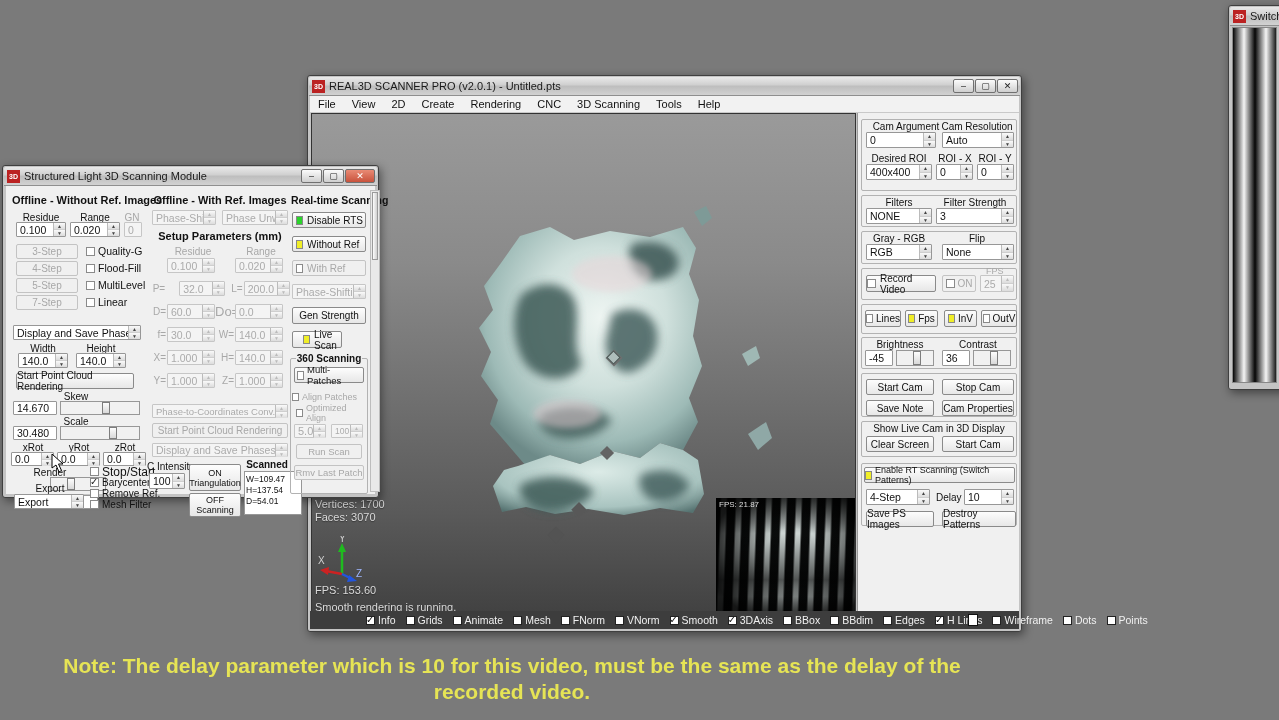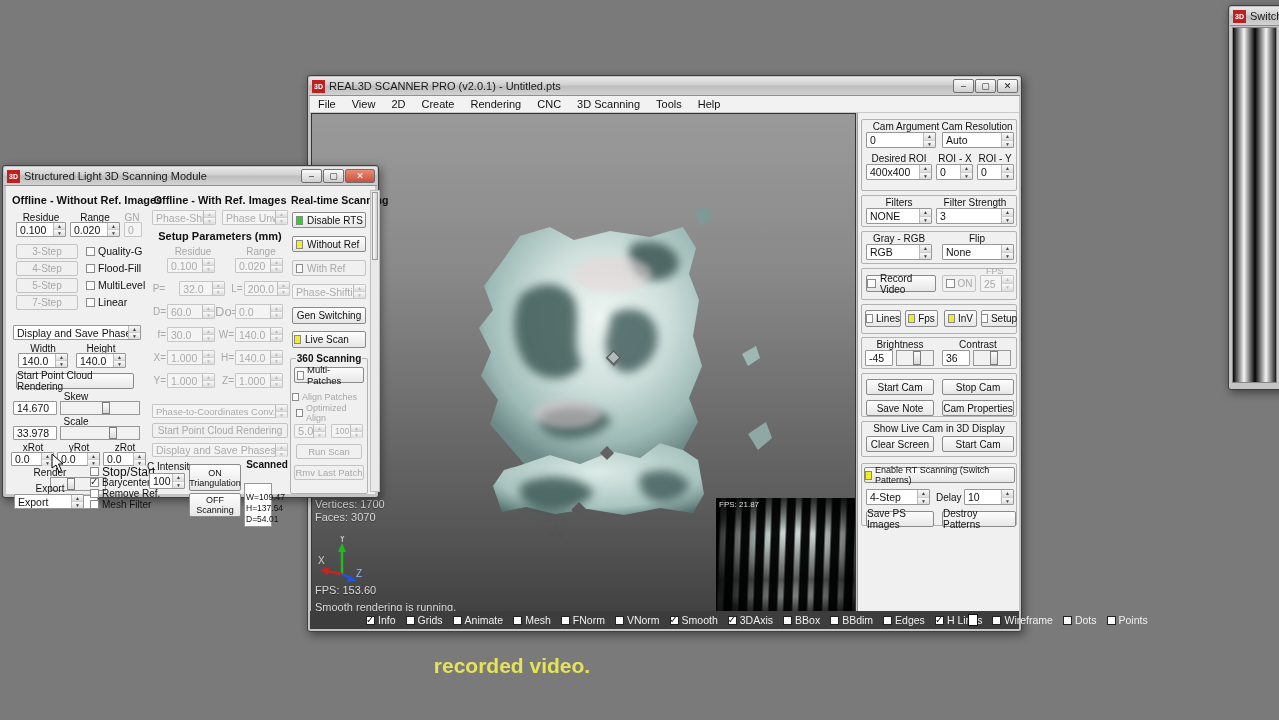--- a/index.html
+++ b/index.html
@@ -306,21 +306,21 @@
     <span class="btn" style="left:47px; top:197px; width:33px; height:17px; font-size:10px;">
         <span class="ind yellow" style="margin-right:3px;"></span>
         <span>Fps</span>
       </span>
     <span class="btn" style="left:86px; top:197px; width:33px; height:17px; font-size:10px;">
         <span class="ind yellow" style="margin-right:3px;"></span>
         <span>InV</span>
       </span>
     <span class="btn" style="left:123px; top:197px; width:36px; height:17px; font-size:10px;">
         <span class="chk" style="width:7px;height:9px;margin-right:3px;"></span>
-        <span>Setup</span>
+        <span>OutV</span>
       </span>
 
     <div class="grp" style="left:3px; top:224px; width:156px; height:32px;"></div>
     <span class="lab c" style="left:8px; top:226px; width:68px; font-size:10px;">Brightness</span>
     <span class="lab c" style="left:84px; top:226px; width:72px; font-size:10px;">Contrast</span>
     <span class="spin" style="left:7px; top:237px; width:28px; height:16px;">
         <span class="v">-45</span>
       </span>
     <span class="slider" style="left:38px; top:237px; width:38px; height:16px;">
         <span class="thumb" style="left:45%;"></span>
@@ -521,21 +521,21 @@
 
     <span class="lab c" style="left:40px; top:205px; width:60px; font-size:10px;">Skew</span>
     <span class="spin" style="left:7px; top:215px; width:44px; height:14px;">
         <span class="v">14.670</span>
       </span>
     <span class="slider" style="left:54px; top:215px; width:80px; height:14px;">
         <span class="thumb" style="left:52%;"></span>
       </span>
     <span class="lab c" style="left:40px; top:230px; width:60px; font-size:10px;">Scale</span>
     <span class="spin" style="left:7px; top:240px; width:44px; height:14px;">
-        <span class="v">33.978</span>
+        <span class="v">30.480</span>
       </span>
     <span class="slider" style="left:54px; top:240px; width:80px; height:14px;">
         <span class="thumb" style="left:62%;"></span>
       </span>
 
     <span class="lab c" style="left:6px; top:256px; width:42px; font-size:10px;">xRot</span>
     <span class="lab c" style="left:52px; top:256px; width:42px; font-size:10px;">yRot</span>
     <span class="lab c" style="left:98px; top:256px; width:42px; font-size:10px;">zRot</span>
     <span class="spin" style="left:5px; top:266px; width:43px; height:14px;">
         <span class="v">0.0</span>
@@ -757,21 +757,21 @@
       </span>
     <span class="btn" style="left:183px; top:278px; width:52px; height:27px; flex-direction:column; font-size:9px; line-height:10px;">
         <span>ON</span>
         <span>Triangulation</span>
       </span>
     <span class="btn" style="left:183px; top:307px; width:52px; height:24px; flex-direction:column; font-size:9px; line-height:10px;">
         <span>OFF</span>
         <span>Scanning</span>
       </span>
     <span class="hdr" style="left:238px; top:273px; width:46px; font-size:10px;">Scanned</span>
-    <div class="abs" style="left:238px; top:297px; width:28px; height:44px; border:1px solid #979797; background:#fff; font-size:8.5px; padding:8px 1px; line-height:11px; color:#111;">
+    <div class="abs" style="left:238px; top:285px; width:58px; height:44px; border:1px solid #979797; background:#fff; font-size:8.5px; padding:2px 1px; line-height:11px; color:#111;">
       <div>W=109.47</div>
       <div>H=137.54</div>
       <div>D=54.01</div>
     </div>
 
     <span class="hdr" style="left:285px; top:8px; width:76px; font-size:10.5px;">Real-time Scanning</span>
     <span class="btn" style="left:286px; top:26px; width:74px; height:16px; font-size:10px; justify-content:flex-start; padding-left:3px;">
         <span class="ind green"></span>
         <span>Disable RTS</span>
       </span>
@@ -783,22 +783,22 @@
         <span class="chk" style="width:7px;height:9px;margin-right:4px;"></span>
         <span>With Ref</span>
       </span>
     <span class="dd dis" style="left:286px; top:98px; width:74px; height:15px;">
         <span class="v">Phase-Shifting</span>
         <span class="ar">
           <i>▲</i>
           <i>▼</i>
         </span>
       </span>
-    <span class="btn" style="left:286px; top:121px; width:74px; height:17px; font-size:10px;">Gen Switching</span>
-    <span class="btn" style="left:286px; top:145px; width:74px; height:17px; font-size:10px; justify-content:flex-start; padding-left:1px;">
+    <span class="btn" style="left:286px; top:121px; width:74px; height:17px; font-size:10px;">Gen Strength</span>
+    <span class="btn" style="left:286px; top:145px; width:50px; height:17px; font-size:10px; justify-content:flex-start; padding-left:10px;">
         <span class="ind yellow"></span>
         <span>Live Scan</span>
       </span>
 
     <div class="grp" style="left:284px; top:172px; width:78px; height:136px;"></div>
     <span class="hdr" style="left:290px; top:167px; width:66px; font-size:10px; background:#f0f0f0;">360 Scanning</span>
     <span class="btn" style="left:288px; top:181px; width:70px; height:16px; font-size:9.5px; justify-content:flex-start; padding-left:2px;">
         <span class="chk" style="width:7px;height:9px;margin-right:3px;"></span>
         <span>Multi-Patches</span>
       </span>
@@ -831,14 +831,15 @@
       <span class="sthumb" style="top:1px; height:68px;"></span>
     </div>
   </div>
 </div>
 
 <svg width="14" height="20" viewBox="0 0 14 20" style="position:absolute; left:51px; top:453px; z-index:9;">
   <polygon points="1,1 1,15 5,12 8,19 10.5,17.5 7.5,11 12,11" fill="#fff" stroke="#000" stroke-width="1"></polygon>
 </svg>
 
 <div class="caption">
+  <div>Note: The delay parameter which is 10 for this video, must be the same as the delay of the</div>
   <div>recorded video.</div>
 </div>
 
 </body></html>

